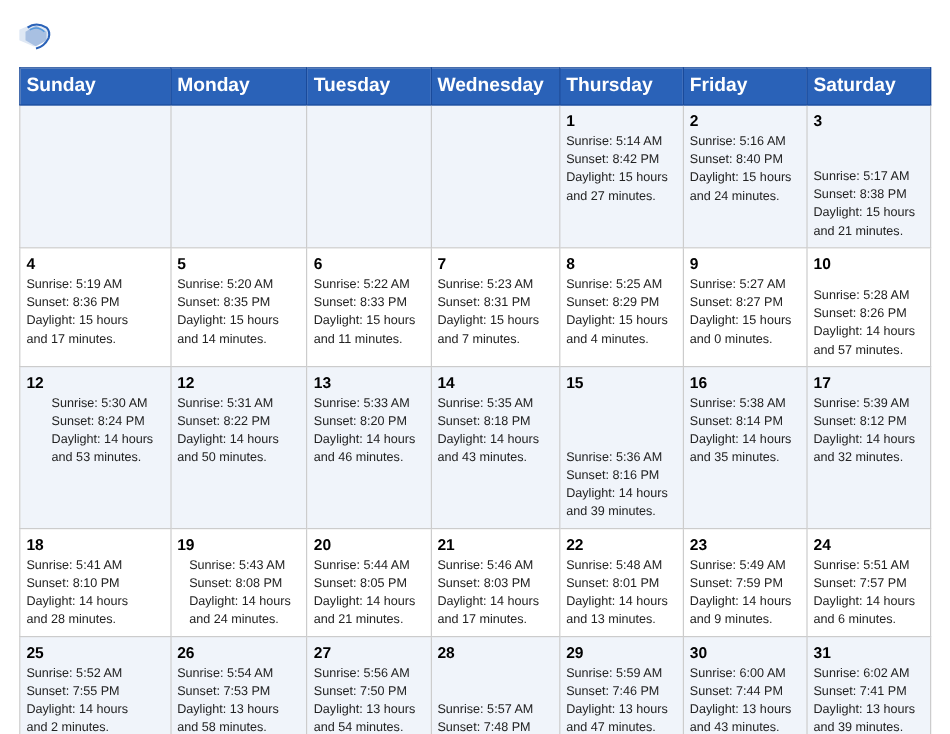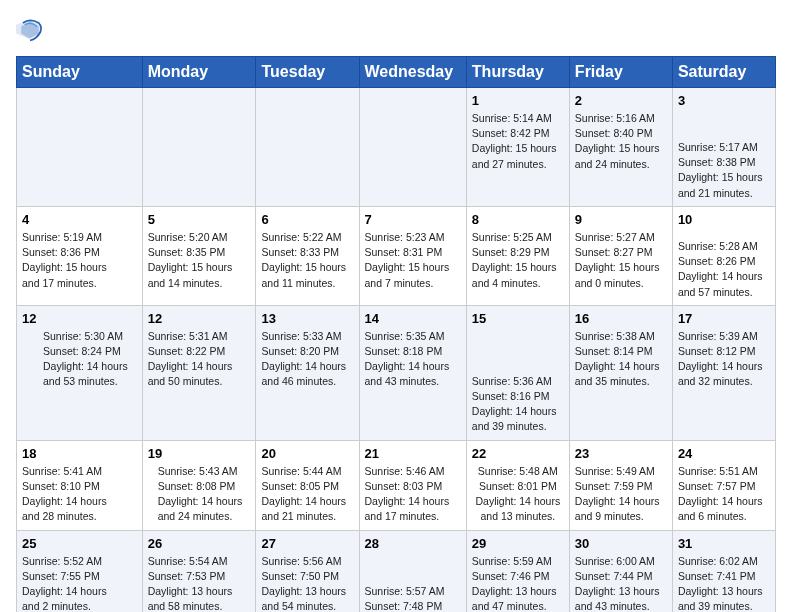--- a/index.html
+++ b/index.html
@@ -278,21 +278,21 @@
         </td>
         <td>
           <span class="day-number">21</span>
           <div class="day-info" style="white-space: pre-line;">Sunrise: 5:46 AM
 Sunset: 8:03 PM
 Daylight: 14 hours
 and 17 minutes.</div>
         </td>
         <td>
           <span class="day-number">22</span>
-          <div class="day-info" style="white-space: pre-line; text-align: center;">Sunrise: 5:48 AM
+          <div class="day-info" style="white-space: pre-line;">Sunrise: 5:48 AM
 Sunset: 8:01 PM
 Daylight: 14 hours
 and 13 minutes.</div>
         </td>
         <td>
           <span class="day-number">23</span>
           <div class="day-info" style="white-space: pre-line;">Sunrise: 5:49 AM
 Sunset: 7:59 PM
 Daylight: 14 hours
 and 9 minutes.</div>

